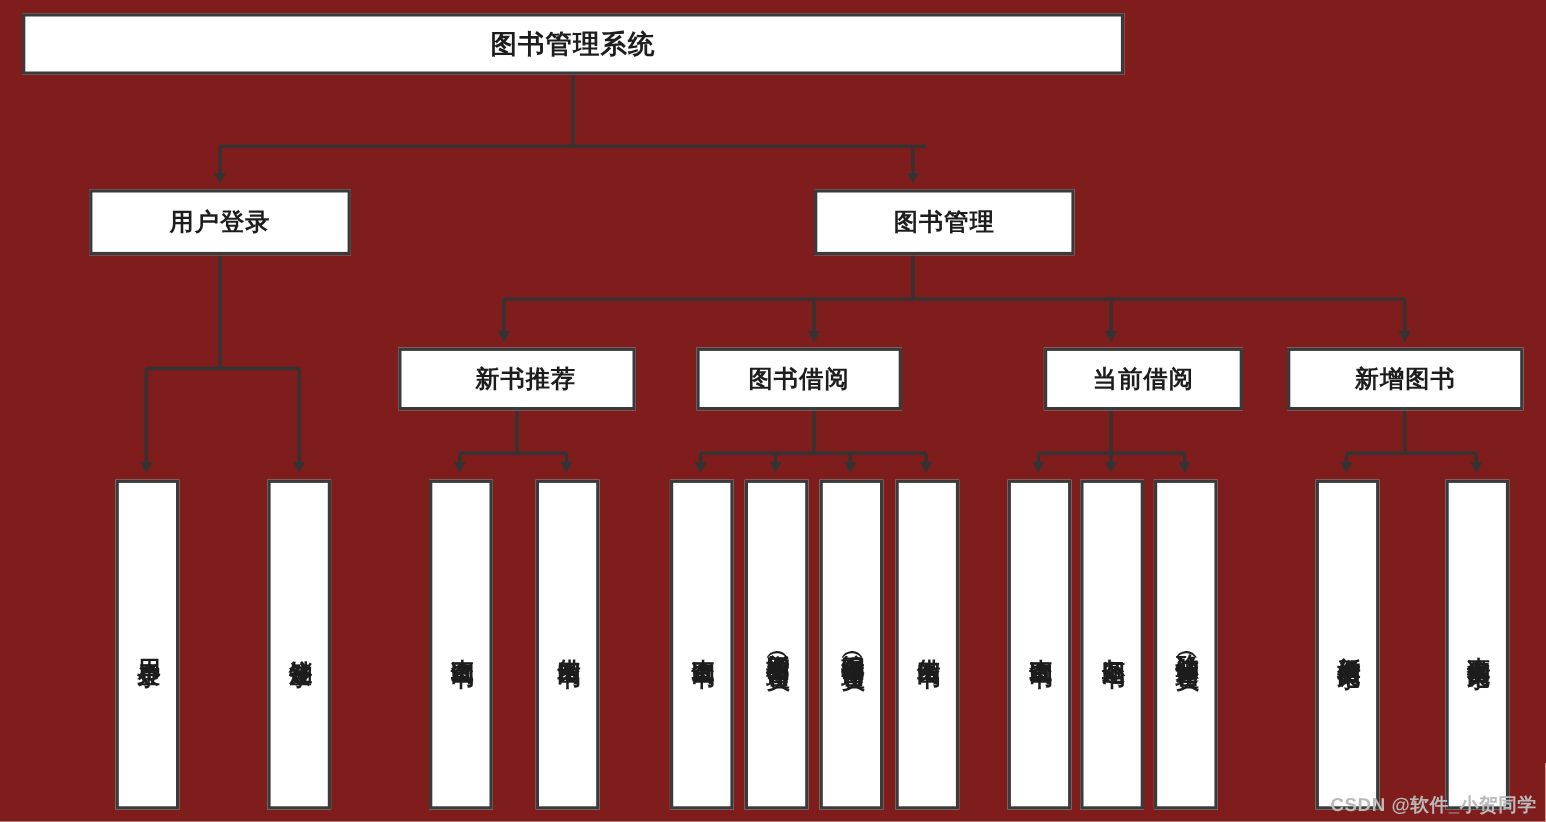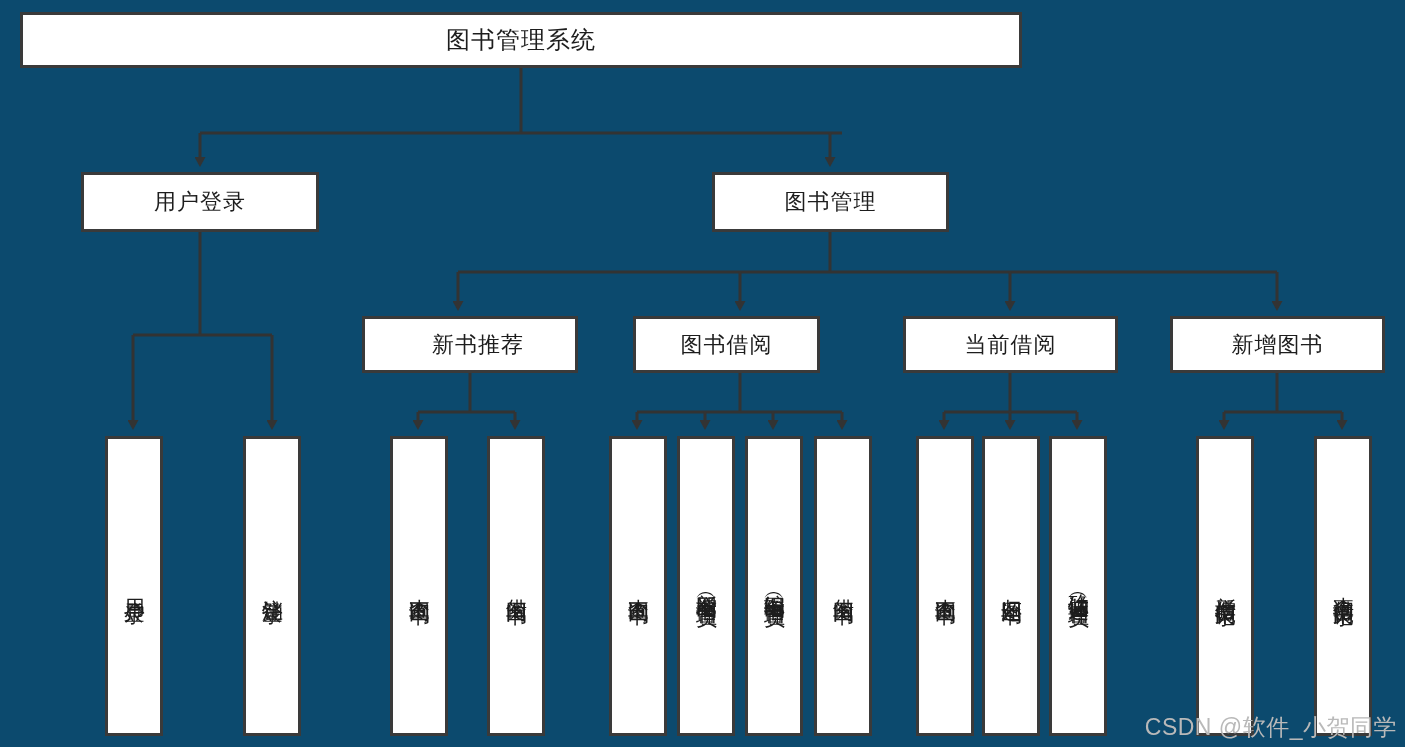--- a/index.html
+++ b/index.html
@@ -7,22 +7,23 @@
     padding: 0;
     background: #ffffff;
   }
   body {
     font-family: "Liberation Sans", "DejaVu Sans", sans-serif;
   }
   #canvas {
     position: relative;
     width: 1405px;
     height: 747px;
-    background: #0c4a6e;
+    background: #7f1d1d;
     overflow: hidden;
+    font-weight: bold;
   }
   svg#wires {
     position: absolute;
     left: 0;
     top: 0;
     width: 1405px;
     height: 747px;
     pointer-events: none;
   }
   .node {
@@ -54,21 +55,21 @@
     max-height: 270px;
     text-align: center;
   }
   #title-node {
     font-size: 24px;
   }
   #watermark {
     position: absolute;
     right: 8px;
     bottom: 4px;
-    font-size: 23px;
+    font-size: 17px;
     color: #b9b9b9;
     white-space: nowrap;
     letter-spacing: 0.5px;
   }
 </style>
 </head>
 <body>
 
 <div id="canvas">
 
@@ -122,31 +123,31 @@
     </g>
   </svg>
 
   <div class="node horiz" id="title-node" style="left:20px; top:12px; width:1002px; height:56px;">
     <span>图书管理系统</span>
   </div>
 
   <div class="node horiz" style="left:81px; top:172px; width:238px; height:60px;">
     <span>用户登录</span>
   </div>
-  <div class="node horiz" style="left:712px; top:172px; width:237px; height:60px;">
+  <div class="node horiz" style="left:740px; top:172px; width:237px; height:60px;">
     <span>图书管理</span>
   </div>
 
   <div class="node horiz" style="left:362px; top:316px; width:216px; height:57px;padding-left:16px;">
     <span>新书推荐</span>
   </div>
   <div class="node horiz" style="left:633px; top:316px; width:187px; height:57px;">
     <span>图书借阅</span>
   </div>
-  <div class="node horiz" style="left:903px; top:316px; width:215px; height:57px;">
+  <div class="node horiz" style="left:949px; top:316px; width:181px; height:57px;">
     <span>当前借阅</span>
   </div>
   <div class="node horiz" style="left:1170px; top:316px; width:215px; height:57px;">
     <span>新增图书</span>
   </div>
 
   <div class="node vert" style="left:105px; top:436px; width:58px; height:300px;">
     <span class="vlabel">用户登录</span>
   </div>
   <div class="node vert" style="left:243px; top:436px; width:58px; height:300px;">

